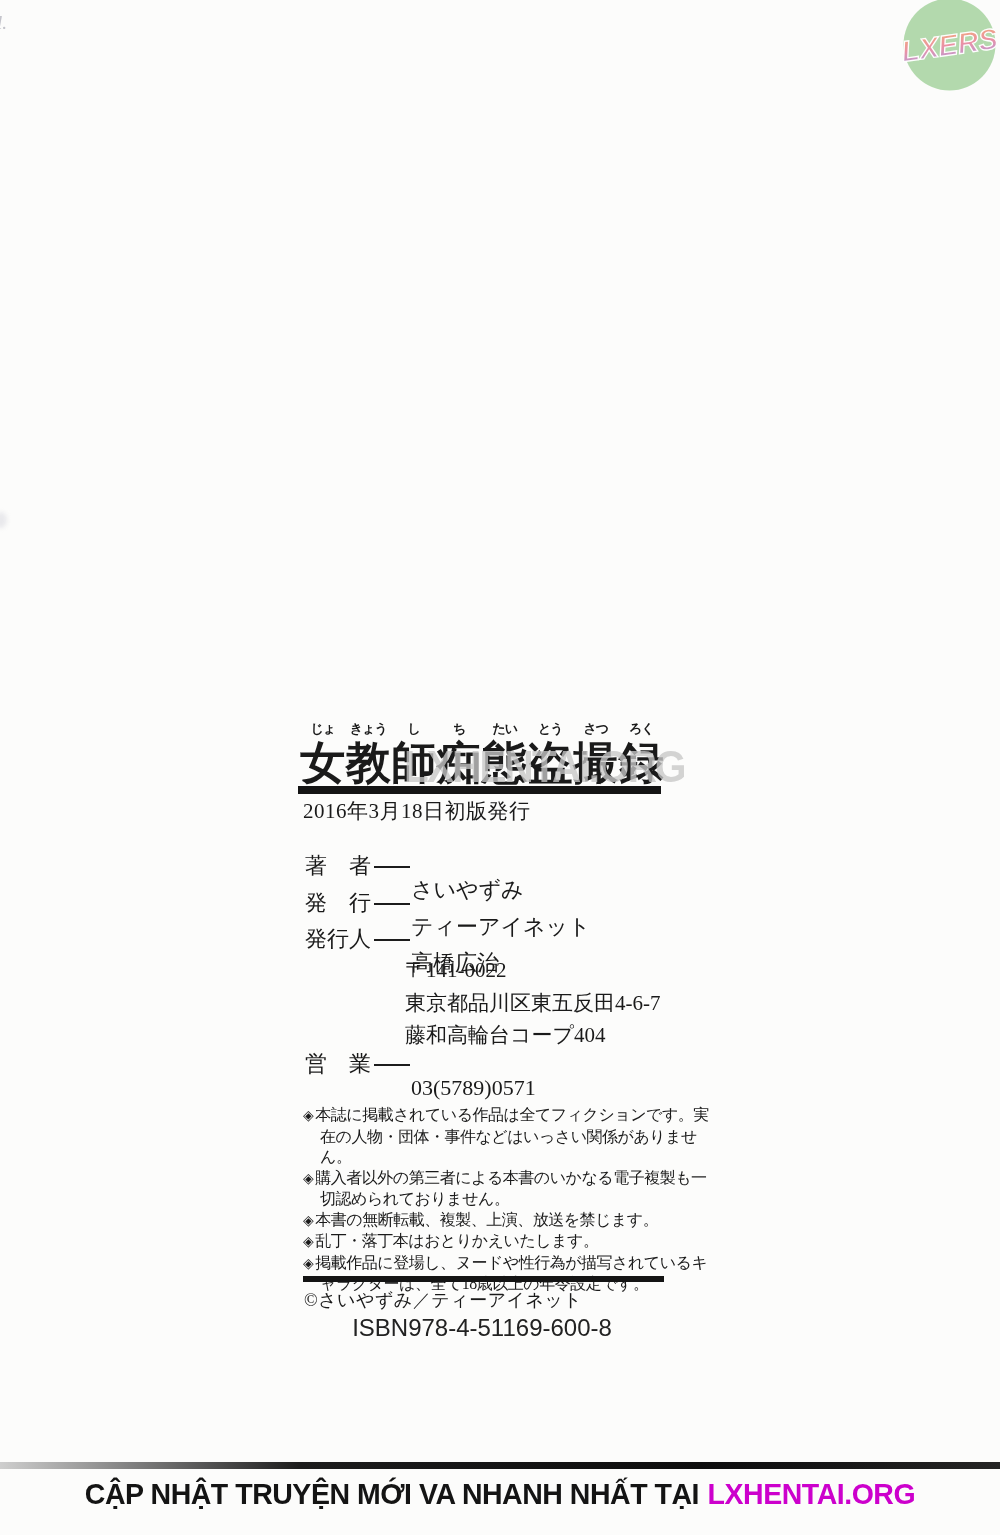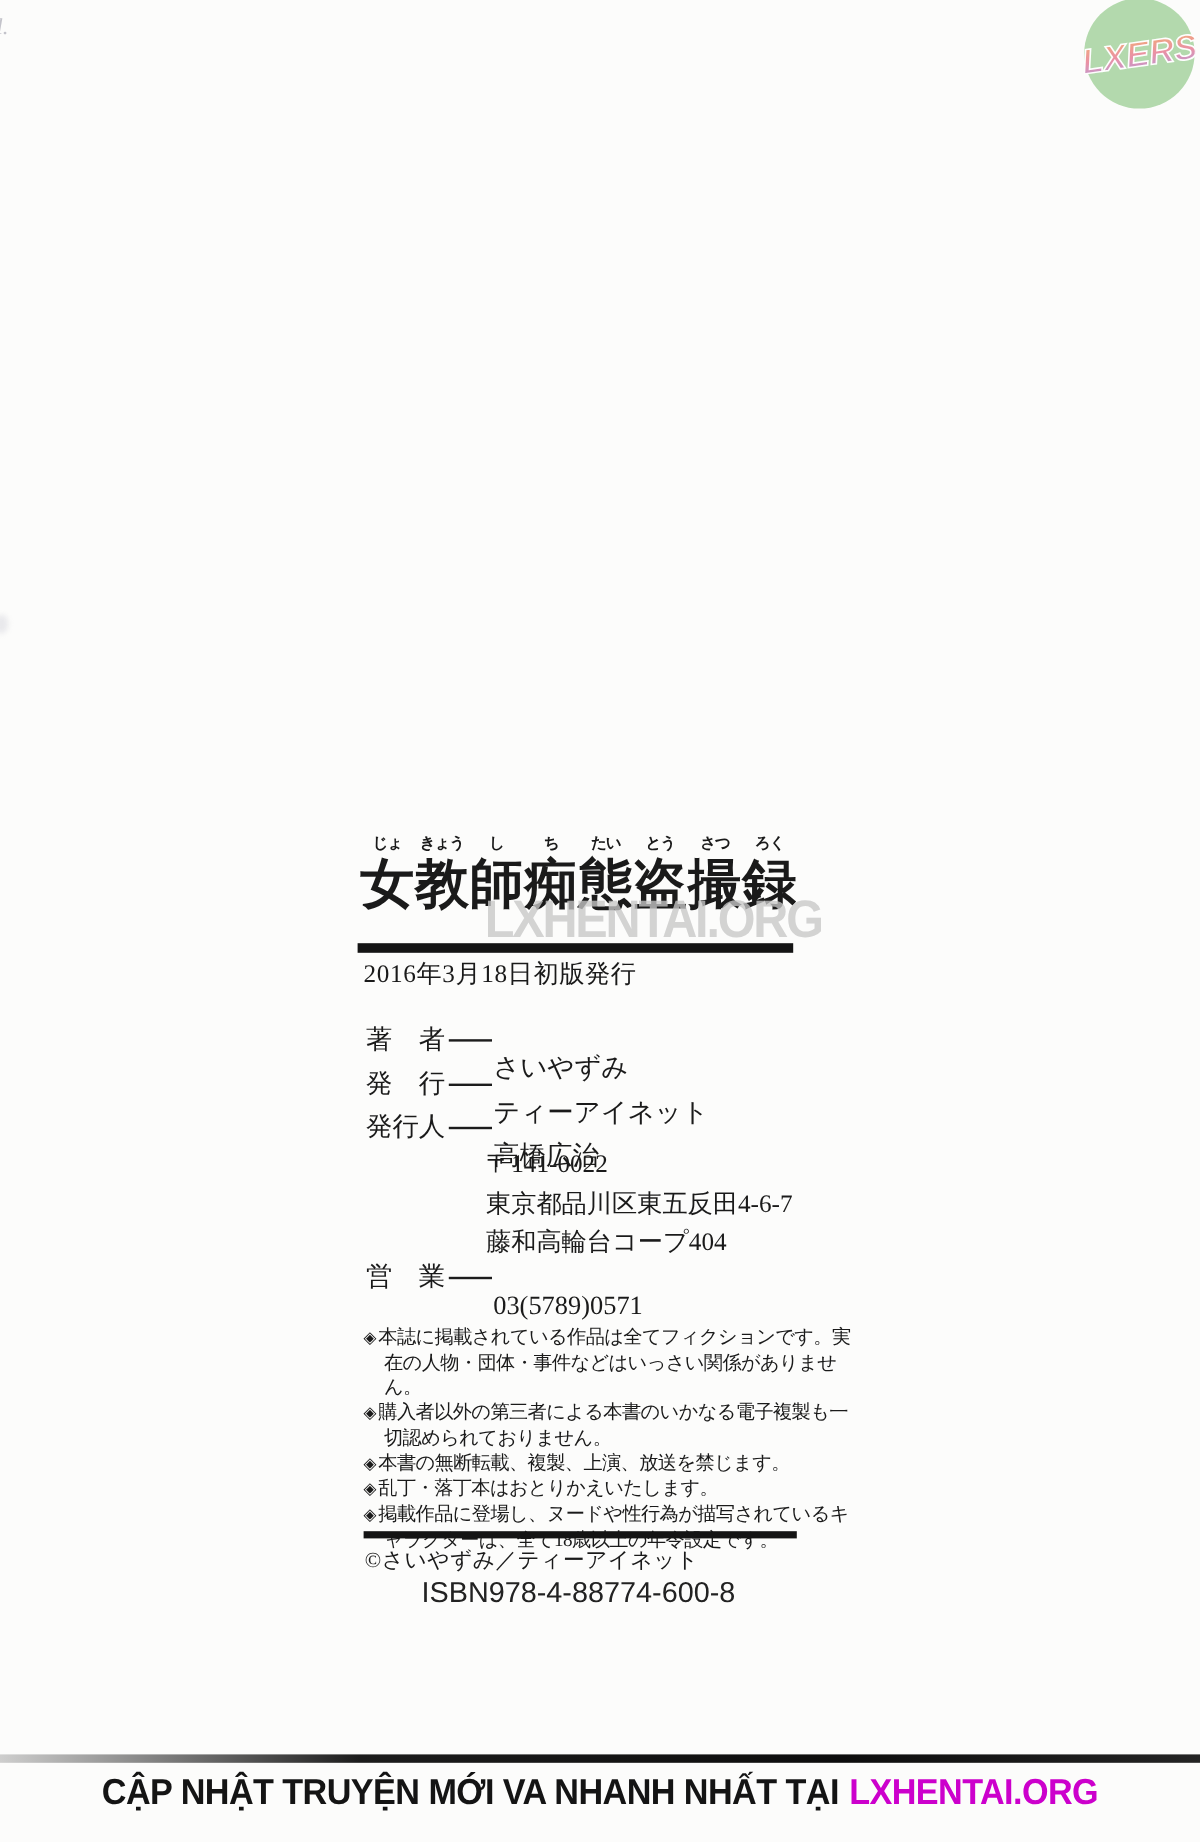--- a/index.html
+++ b/index.html
@@ -14,21 +14,21 @@
   .edge-smudge { position:absolute; left:-5px; top:512px; width:12px; height:16px; background:#e9e9ec; border-radius:50%; filter:blur(2px); }
 
   
   .badge { position:absolute; left:903px; top:-2px; width:93px; height:93px; opacity:.85; }
   .badge svg { display:block; }
 
   
   .colophon { position:absolute; left:300px; top:690px; width:412px; height:680px; }
 
   .title-block { position:absolute; left:0; top:4px; width:364px; }
-  .book-title { display:flex; width:364px; }
+  .book-title { display:flex; width:364px;margin-top:26px; }
   .tchar { display:inline-flex; flex-direction:column; align-items:center; width:45.5px; }
   .tkana { font-size:13px; font-weight:bold; height:17px; line-height:17px; letter-spacing:-1px; white-space:nowrap; }
   .tkanji { font-size:45px; line-height:52px; font-weight:bold; }
   .rule1 { position:absolute; left:-2px; top:92px; width:363px; height:8px; background:#141414; }
   .edition { position:absolute; left:3px; top:103px; font-size:21px; letter-spacing:.5px;font-family:Liberation Serif, serif; }
 
   .watermark {
     position:absolute; left:104px; top:48px; z-index:6;
     font-family:"Liberation Sans","DejaVu Sans",sans-serif; font-weight:bold;
     font-size:44px; letter-spacing:-2px; color:rgba(198,198,198,.78);
@@ -162,21 +162,21 @@
     <div class="notes-block">
         <div class="note"><span class="bullet">◈</span>本誌に掲載されている作品は全てフィクションです。実在の人物・団体・事件などはいっさい関係がありません。</div>
         <div class="note"><span class="bullet">◈</span>購入者以外の第三者による本書のいかなる電子複製も一切認められておりません。</div>
         <div class="note"><span class="bullet">◈</span>本書の無断転載、複製、上演、放送を禁じます。</div>
         <div class="note"><span class="bullet">◈</span>乱丁・落丁本はおとりかえいたします。</div>
         <div class="note"><span class="bullet">◈</span>掲載作品に登場し、ヌードや性行為が描写されているキャラクターは、全て18歳以上の年令設定です。</div>
       </div>
 
     <div class="rule2"></div>
     <div class="copyright">©さいやずみ／ティーアイネット</div>
-    <div class="isbn">ISBN978-4-88774-600-8</div>
+    <div class="isbn">ISBN978-4-51169-600-8</div>
   </div>
 
   <div class="footer-line"></div>
   <div class="footer-text">
     <span>CẬP NHẬT TRUYỆN MỚI VA NHANH NHẤT TẠI</span><a class="link" href="#" style="color: rgb(204, 0, 204); text-decoration: none;">LXHENTAI.ORG</a>
   </div>
 
 </div>
 
 </body></html>

